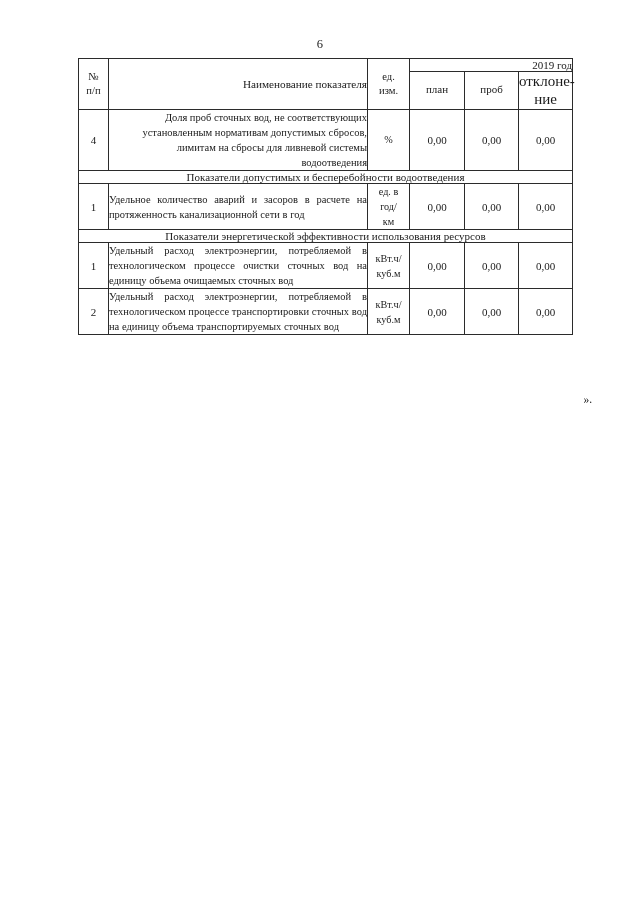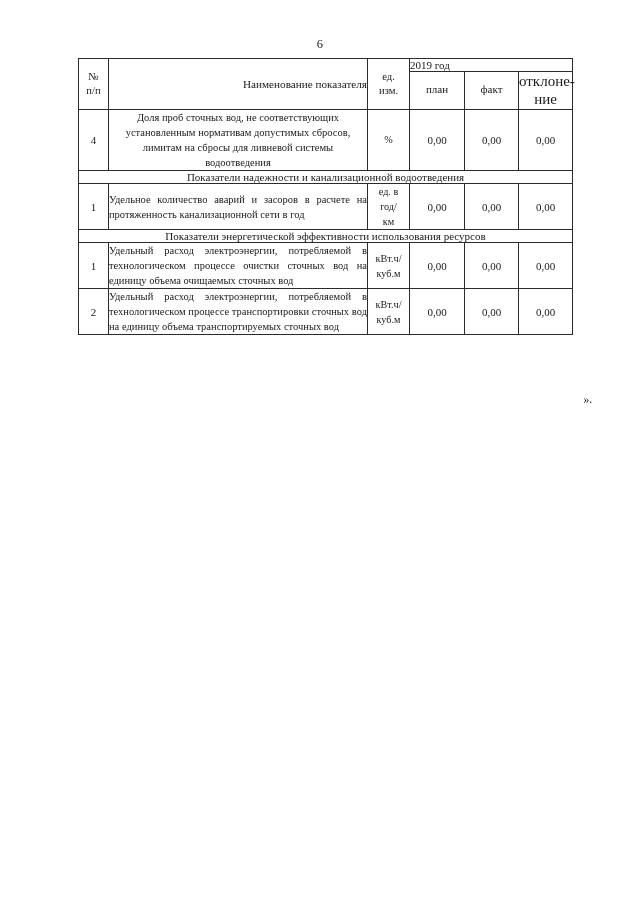--- a/index.html
+++ b/index.html
@@ -71,21 +71,21 @@
     font-size: 10.6px;
     line-height: 1.28;
     padding: 3px 2px;
   }
   .hd-name {
     text-align: right;
     font-size: 11.2px;
     padding: 3px 4px;
   }
   .hd-year {
-    text-align: left;
+    text-align: right;
     font-size: 11px;
     padding: 2px 2px 3px;
   }
   .hd-sub {
     text-align: center;
     font-size: 11px;
     padding: 4px 1px 5px;
     line-height: 1.25;
   }
   .hd-dev {
@@ -93,21 +93,21 @@
     line-height: 1.22;
   }
 
   
   .cell-num {
     text-align: center;
     font-size: 11px;
     padding: 2px 1px;
   }
   .cell-name {
-    text-align: center;
+    text-align: right;
     font-size: 10.5px;
     line-height: 1.43;
     padding: 3px 5px 3px 6px;
   }
   .cell-name.justify {
     text-align: justify;
     text-align-last: left;
   }
   .cell-unit {
     text-align: center;
@@ -161,40 +161,40 @@
           </th>
           <th class="hd-name" rowspan="2">Наименование показателя</th>
           <th class="hd" rowspan="2">
             <div>ед.</div>
             <div>изм.</div>
           </th>
           <th class="hd-year" colspan="3">2019 год</th>
         </tr>
         <tr>
           <th class="hd-sub">план</th>
-          <th class="hd-sub">факт</th>
+          <th class="hd-sub">проб</th>
           <th class="hd-sub hd-dev">
             <div>отклоне-</div>
             <div>ние</div>
           </th>
         </tr>
       </thead>
       <tbody id="table-body">
           <tr>
             <td class="cell-num">4</td>
             <td class="cell-name">Доля проб сточных вод, не соответствующих установленным нормативам допустимых сбросов, лимитам на сбросы для ливневой системы водоотведения</td>
             <td class="cell-unit">
               <div>%</div>
             </td>
             <td class="cell-val">0,00</td>
             <td class="cell-val">0,00</td>
             <td class="cell-val">0,00</td>
           </tr>
           <tr>
-            <td class="section-row" colspan="6">Показатели надежности и канализационной водоотведения</td>
+            <td class="section-row" colspan="6">Показатели допустимых и бесперебойности водоотведения</td>
           </tr>
           <tr>
             <td class="cell-num">1</td>
             <td class="cell-name justify">Удельное количество аварий и засоров в расчете на протяженность канализационной сети в год</td>
             <td class="cell-unit">
               <div>ед. в</div>
               <div>год/</div>
               <div>км</div>
             </td>
             <td class="cell-val">0,00</td>

